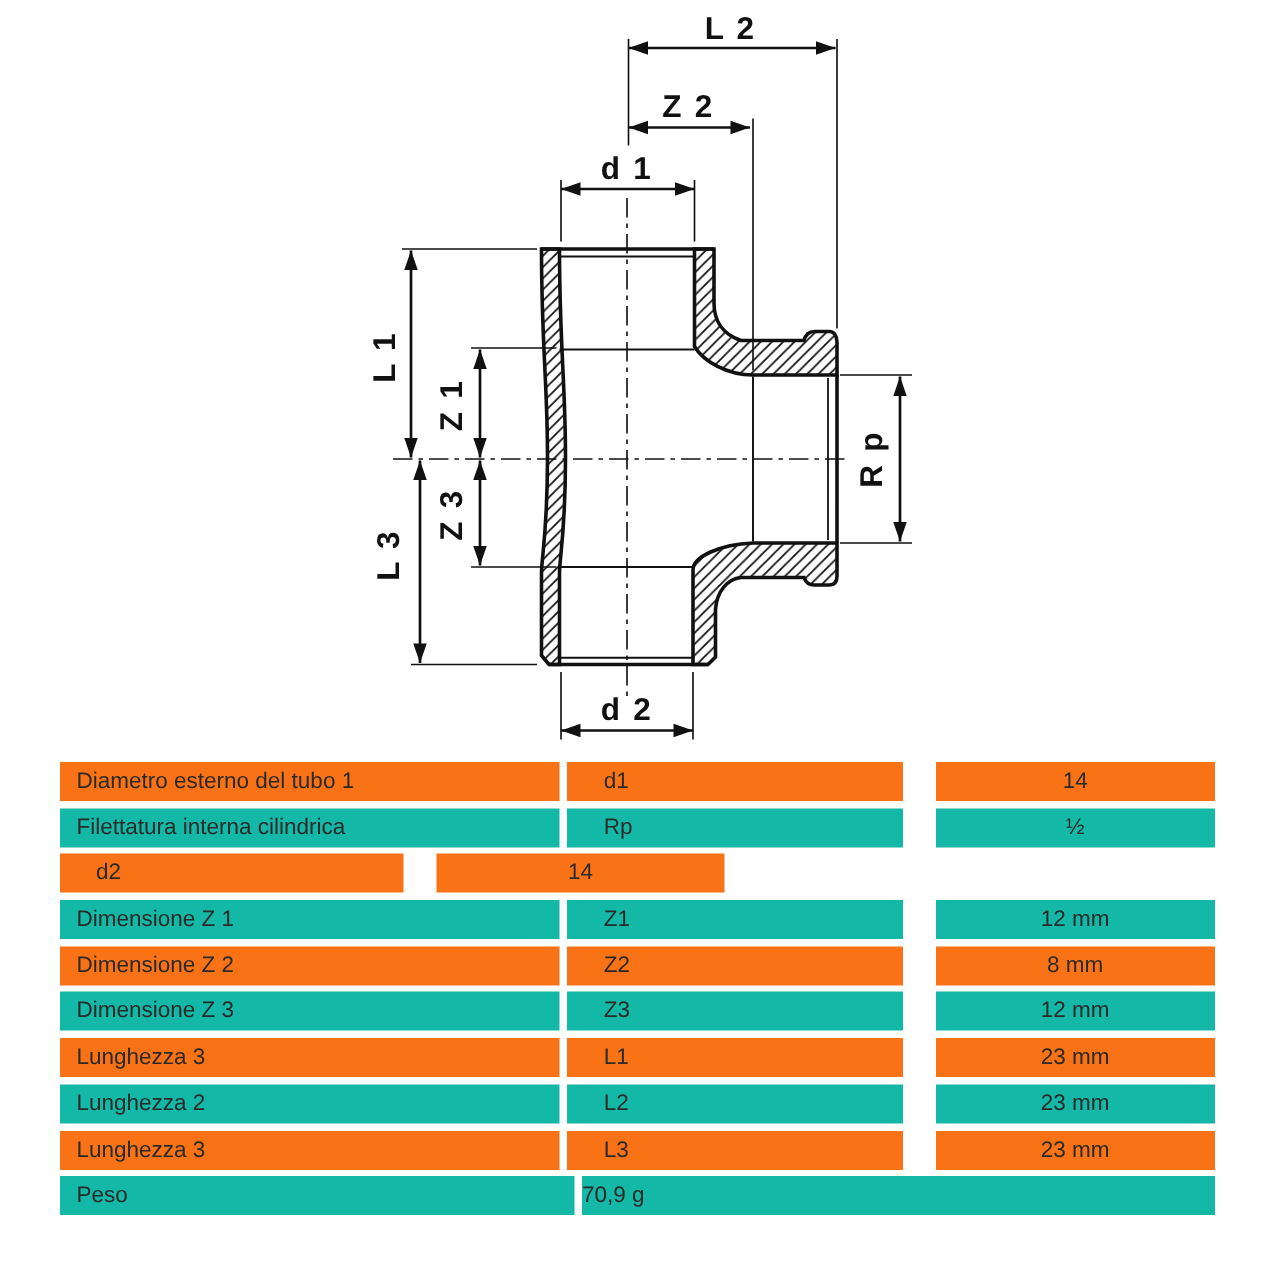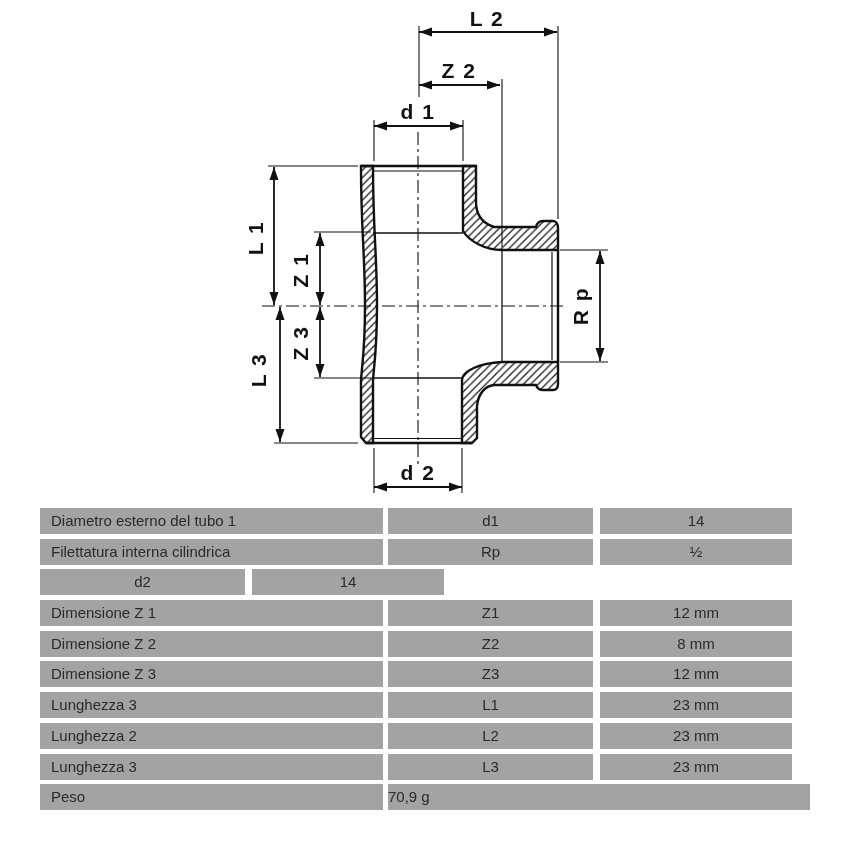--- a/index.html
+++ b/index.html
@@ -9,25 +9,25 @@
   svg.drawing { position:absolute; top:0; left:0; display:block; }
   svg.drawing text {
     font-family:"Liberation Sans", sans-serif;
     font-size:21px; font-weight:600; fill:#111; letter-spacing:1.5px;
   }
 
   .spec-table { position:absolute; left:40px; top:508px; width:770px; }
   .spec-row { display:flex; height:26px; margin-bottom:4.7px; font-size:15px; color:#2a2a2a; }
   .spec-row .cell { line-height:26px; white-space:nowrap; overflow:hidden; }
   .c-name   { width:332px; padding-left:11px; margin-right:5px; text-align:left; }
-  .c-symbol { width:205px; margin-right:7px; text-align:center; }
+  .c-symbol { width:205px; margin-right:22px; text-align:left;padding-left:24px; }
   .c-value  { width:192px; text-align:center; }
   .c-merged { width:422px; text-align:left; }
-  .row-gray  .cell { background:#a3a3a3; }
-  .row-light .cell { background:#a3a3a3; }
+  .row-gray  .cell { background:#f97316; }
+  .row-light .cell { background:#14b8a6; }
 </style>
 </head>
 <body>
 
 <div class="page">
 
   <svg class="drawing" width="850" height="505" viewBox="0 0 850 505" xmlns="http://www.w3.org/2000/svg">
     <defs>
       <pattern id="hatch" patternUnits="userSpaceOnUse" width="7.5" height="7.5">
         <path d="M0,7.5 L7.5,0 M-1.9,1.9 L1.9,-1.9 M5.6,9.4 L9.4,5.6" stroke="#111" stroke-width="1.2"></path>

